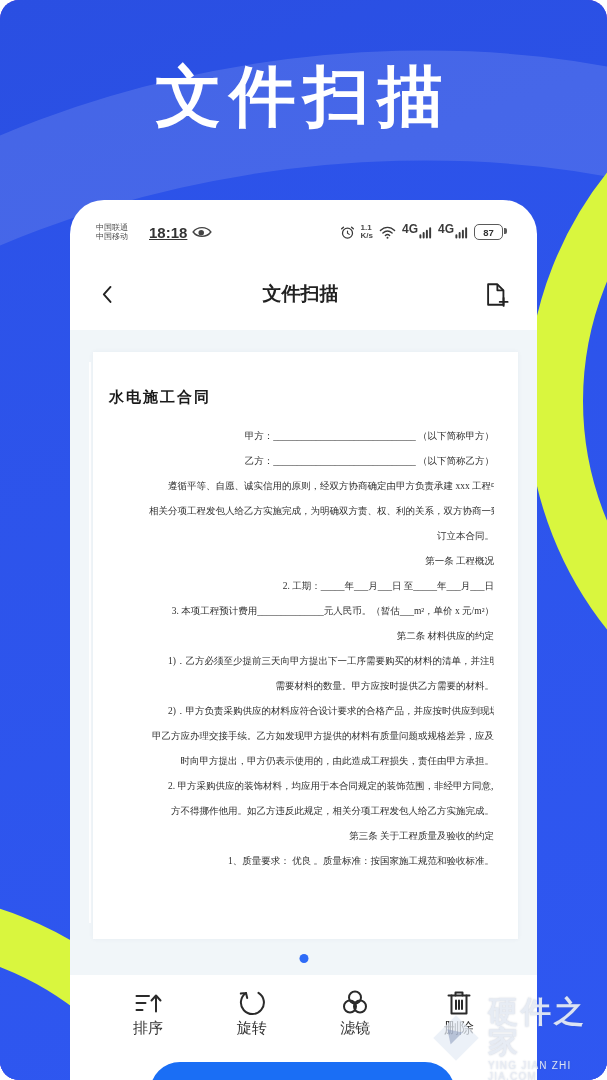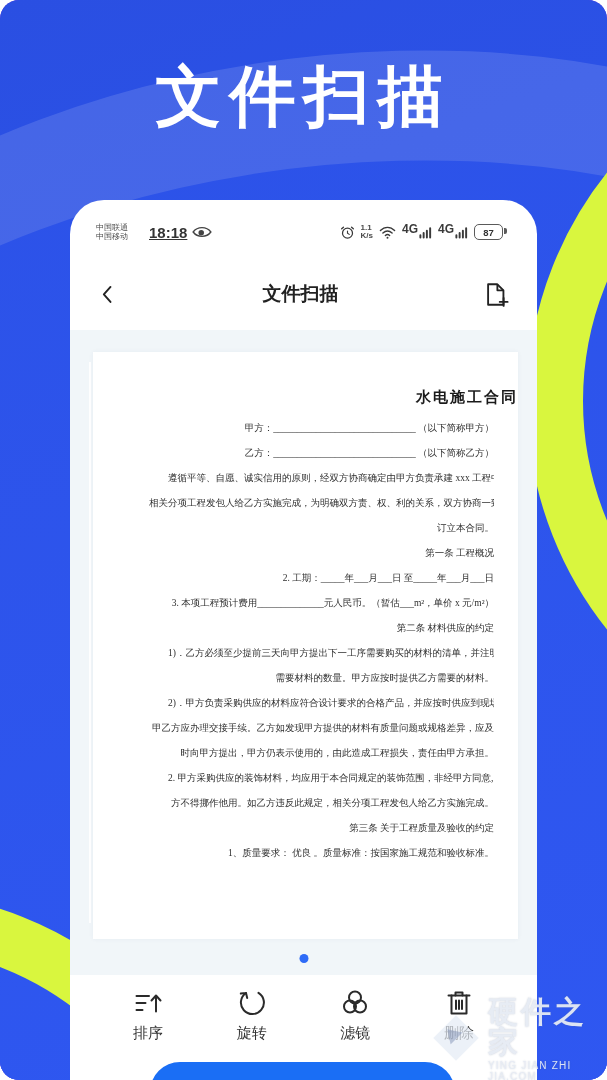--- a/index.html
+++ b/index.html
@@ -41,33 +41,33 @@
   .nav-bar{position:absolute;top:66px;left:0;right:0;height:56px;display:flex;align-items:center;
            padding:0 28px;}
   .nav-title{flex:1;text-align:center;font-size:19px;font-weight:bold;color:#222;}
   .icon-btn{display:flex;align-items:center;justify-content:center;}
   
   .content{position:absolute;top:130px;left:0;right:0;height:645px;background:#f1f6f9;}
   .page-edge{position:absolute;left:19px;top:32px;bottom:52px;width:2px;background:#ffffff;}
   .doc-page{position:absolute;top:22px;left:23px;right:19px;bottom:36px;background:#ffffff;
             box-shadow:0 0 5px rgba(30,60,120,0.05);overflow:hidden;
             font-family:"Liberation Serif",serif;color:#2e2e2e;}
-  .doc-title{margin:36px 0 14px;text-align:right;font-size:15px;font-weight:bold;
+  .doc-title{margin:36px 0 22px;text-align:left;font-size:15px;font-weight:bold;
              letter-spacing:2px;color:#1a1a1a;padding-left:16px;}
   .doc-body{padding:0 24px 0 56px;text-align:right;}
   .doc-line{margin:0 0 10px;font-size:9.5px;line-height:15px;white-space:nowrap;overflow:hidden;}
   .ind-2{padding-left:19px;}
   .ind-0{padding-left:0;}
   .page-dot{position:absolute;left:50%;bottom:12px;transform:translateX(-50%);
             width:9px;height:9px;border-radius:50%;background:#2e6bf7;}
   
   .toolbar{position:absolute;top:775px;left:0;right:0;height:87px;background:#ffffff;
            display:flex;justify-content:space-between;align-items:flex-start;
            padding:12px 62px 0;box-sizing:border-box;}
-  .tool{display:flex;flex-direction:column;align-items:center;gap:5px;cursor:pointer;}
+  .tool{display:flex;flex-direction:column;align-items:center;cursor:pointer;}
   .tool-icon svg{width:32px;height:32px;stroke:#2a2a2a;stroke-width:2;fill:none;
                  stroke-linecap:round;stroke-linejoin:round;display:block;}
   .tool-label{font-size:15px;color:#333;}
   
   .action-btn{position:absolute;left:80px;top:862px;width:305px;height:60px;background:#1a6ef5;
               border:none;border-radius:30px;color:#ffffff;font-size:17px;}
   
   .watermark{position:absolute;left:430px;top:997px;z-index:9;display:flex;align-items:center;gap:6px;
              color:#e6ebf4;opacity:0.95;text-shadow:0 0 2px rgba(100,115,140,0.35);pointer-events:none;}
   .wm-text{display:flex;flex-direction:column;}

